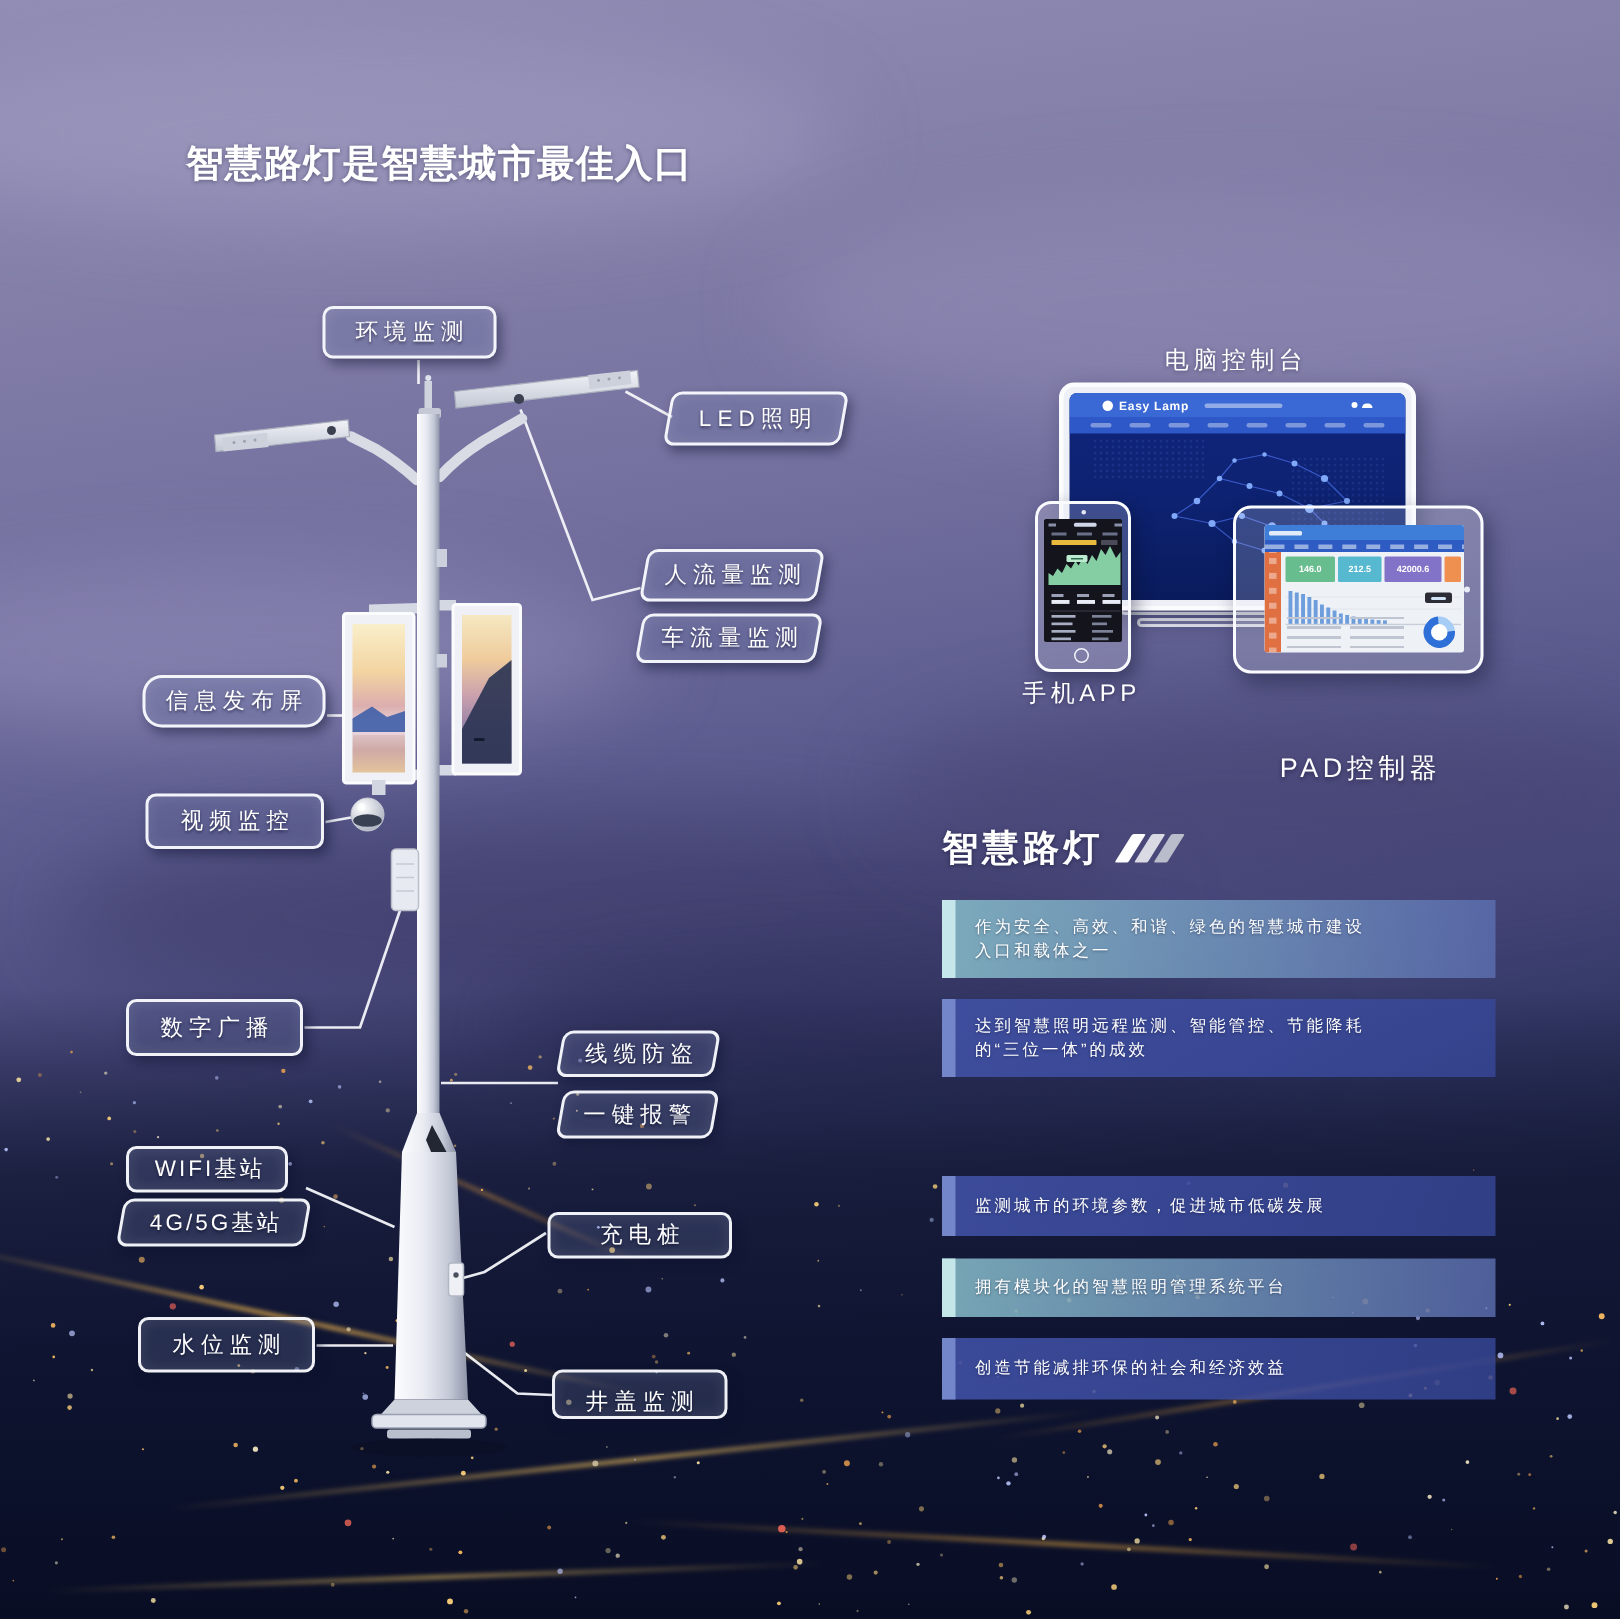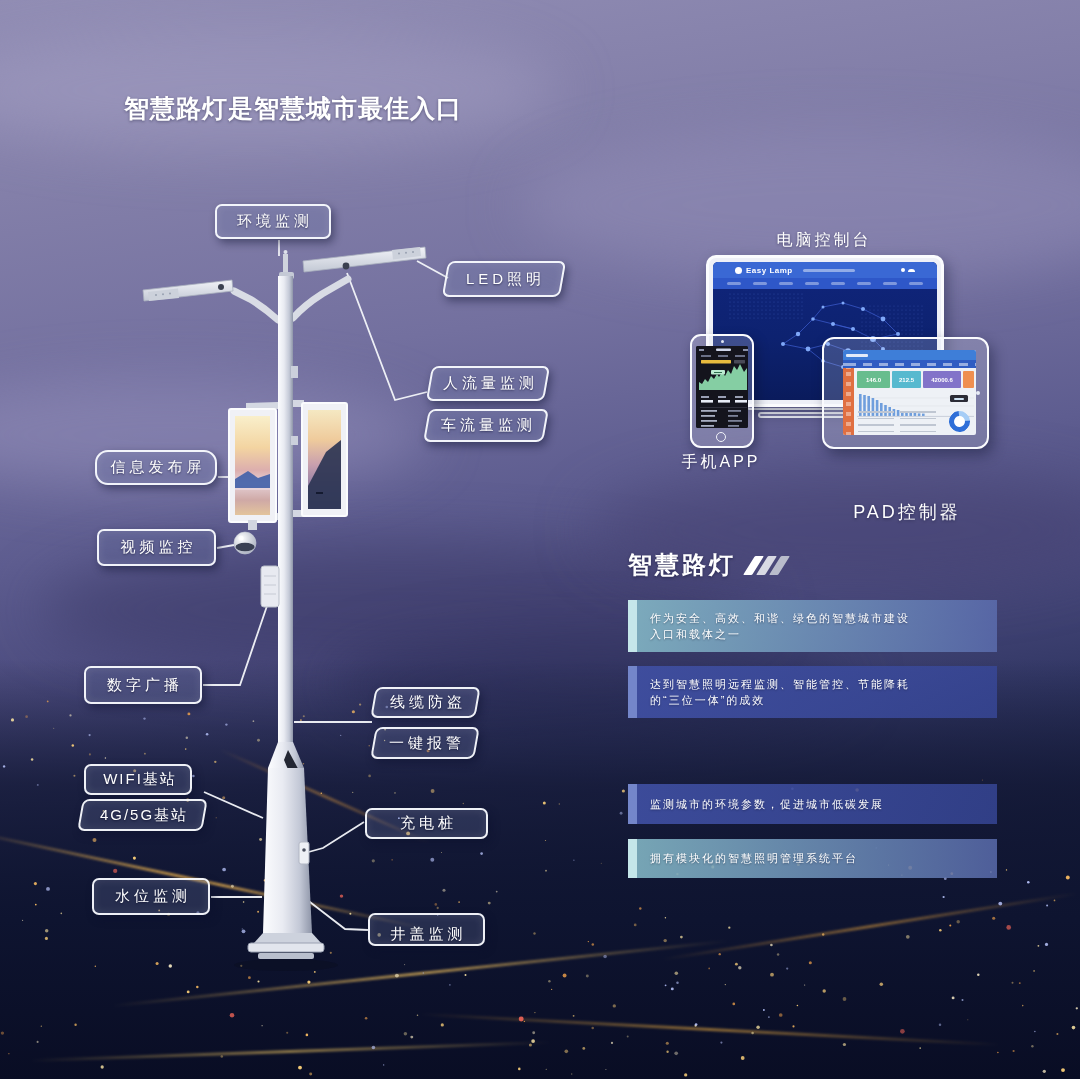--- a/index.html
+++ b/index.html
@@ -718,14 +718,17 @@
   <div class="bar t2" style="top:666px;height:52px;">
       <span>达到智慧照明远程监测、智能管控、节能降耗
 的“三位一体”的成效</span>
     </div>
   <div class="bar t2" style="top:784px;height:40px;">
       <span>监测城市的环境参数，促进城市低碳发展</span>
     </div>
   <div class="bar t1" style="top:839px;height:39px;">
       <span>拥有模块化的智慧照明管理系统平台</span>
     </div>
+  <div class="bar t2" style="top:892px;height:41px;">
+      <span>创造节能减排环保的社会和经济效益</span>
+    </div>
 
 </div>
 
 </body></html>

